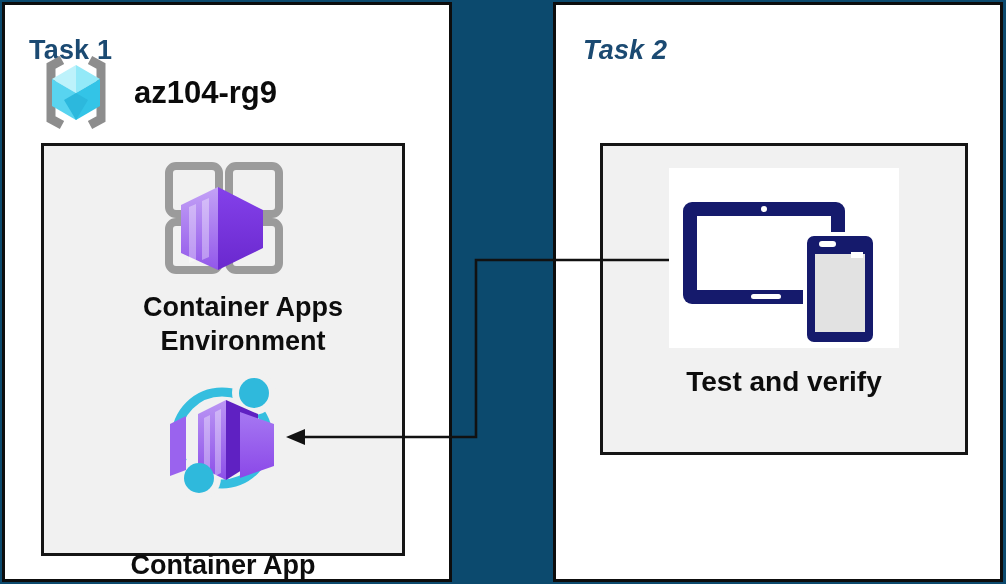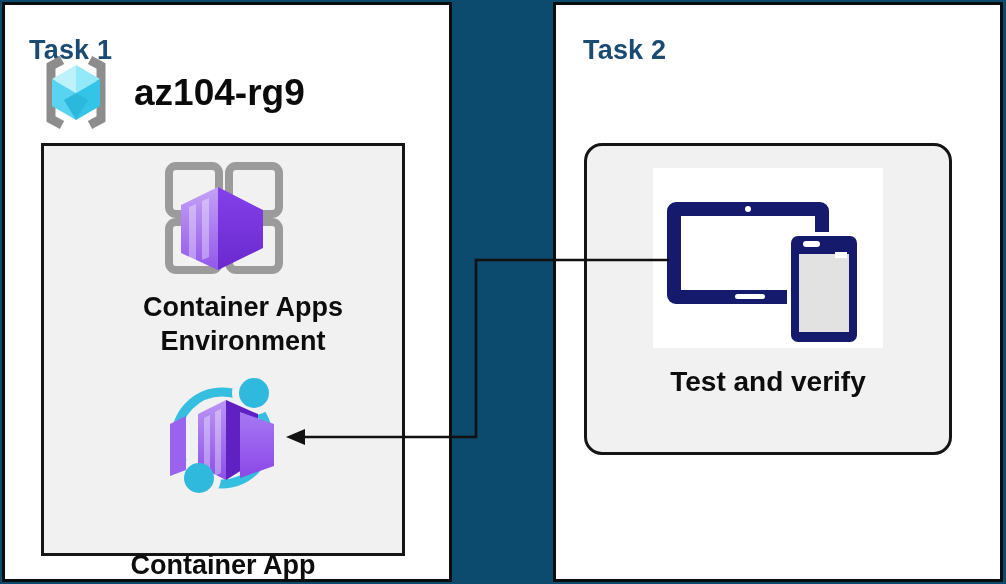--- a/index.html
+++ b/index.html
@@ -32,31 +32,31 @@
   }
   .rg-row {
     position: absolute;
     left: 30px;
     top: 48px;
     display: flex;
     align-items: center;
     gap: 17px;
   }
   .rg-name {
-    font-size: 37px;
+    font-size: 31px;
     font-weight: 700;
     color: #0b0b0b;
   }
   .inner-box {
     position: absolute;
     background: #f1f1f1;
     border: 3px solid #151515;
   }
   .inner-box.ib1 { left: 36px; top: 138px; width: 358px; height: 407px; }
-  .inner-box.ib2 { left: 28px; top: 138px; width: 362px; height: 306px; border-radius: 18px; }
+  .inner-box.ib2 { left: 44px; top: 138px; width: 362px; height: 306px; }
   .node-icon { position: absolute; }
   .node-label {
     position: absolute;
     left: 0;
     width: 100%;
     text-align: center;
     font-size: 27px;
     font-weight: 700;
     color: #0d0d0d;
     line-height: 34px;
@@ -156,21 +156,21 @@
         <polygon points="80,40 114,52 114,94 80,106" fill="url(#caFrag)"></polygon>
 
         <circle cx="94" cy="21" r="15" fill="#2fb9dc"></circle>
         <circle cx="39" cy="106" r="15" fill="#2fb9dc"></circle>
       </svg>
       <div class="node-label ca-label">Container App</div>
     </div>
   </section>
 
   <section class="task-box t2">
-    <h2 class="task-title" style="left:27px;">Task 2</h2>
+    <h2 class="task-title" style="left:27px;font-style:italic;">Task 2</h2>
 
     <div class="inner-box ib2">
       <div class="icon-plate">
         <svg width="230" height="180" viewBox="0 0 230 180">
 
           <rect x="14" y="34" width="162" height="102" rx="9" fill="#151a6c"></rect>
           <rect x="28" y="48" width="134" height="74" fill="#ffffff"></rect>
           <circle cx="95" cy="41" r="3" fill="#ffffff"></circle>
           <rect x="82" y="126" width="30" height="5" rx="2.5" fill="#ffffff"></rect>
 

